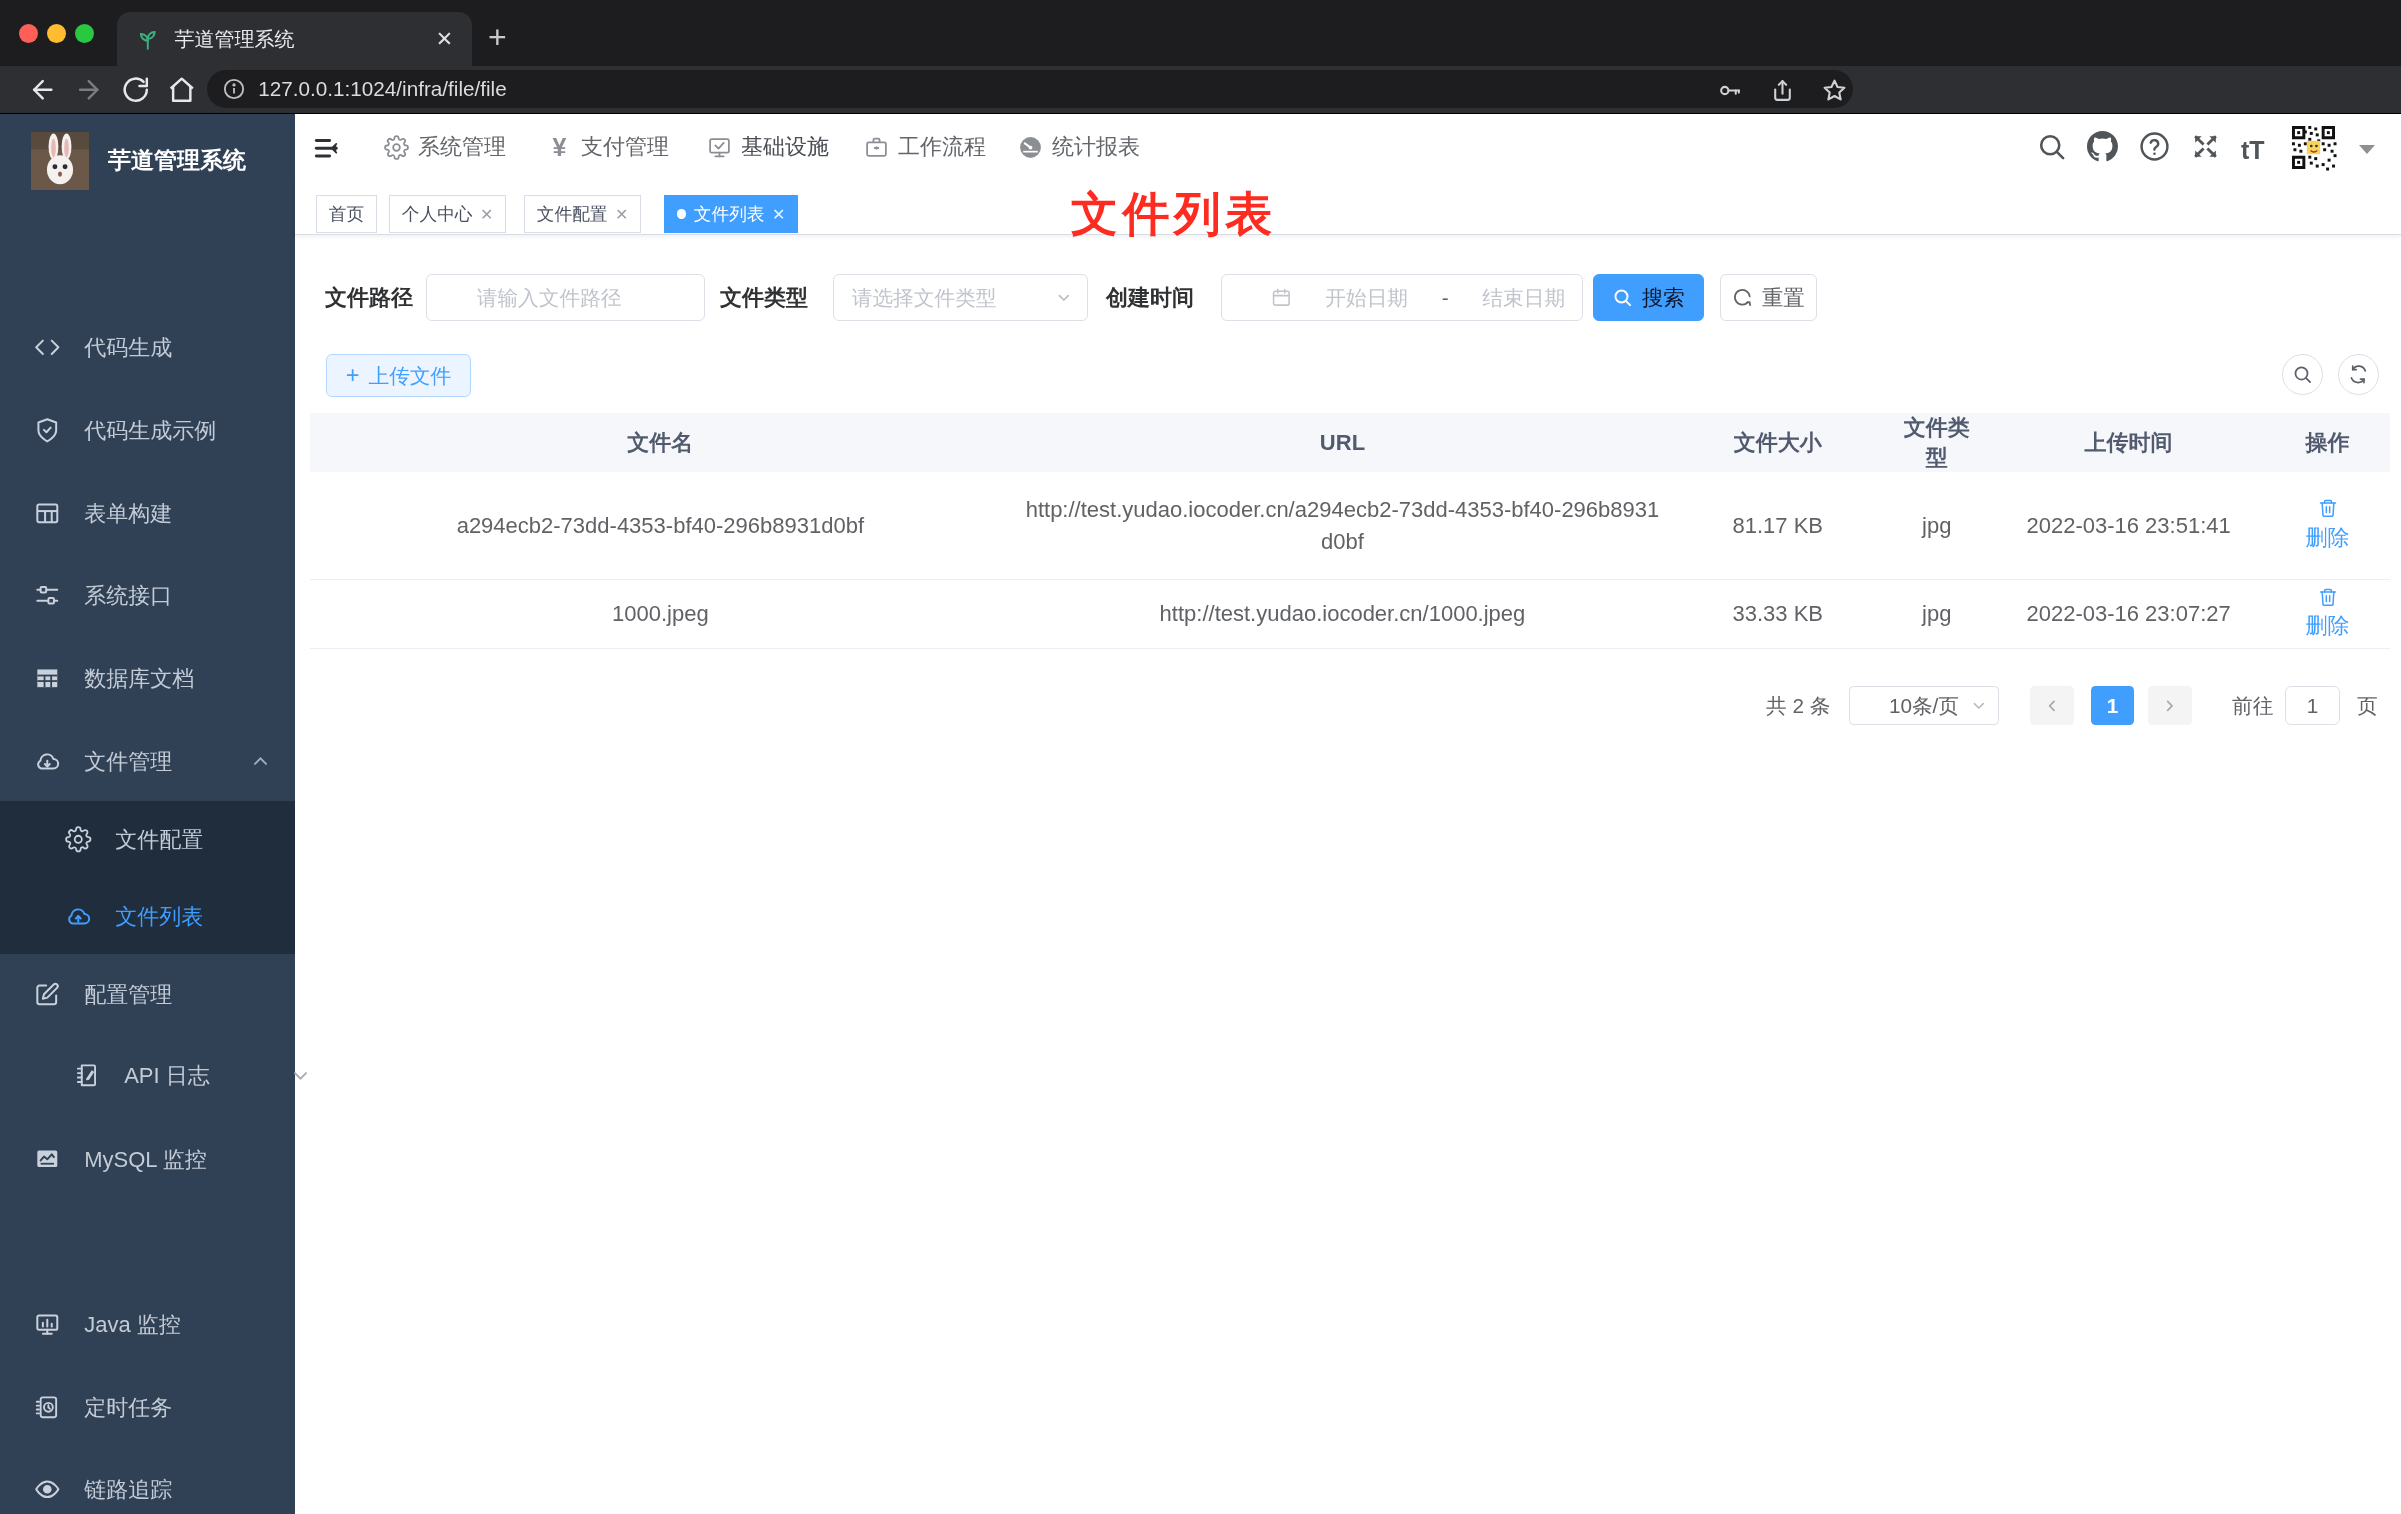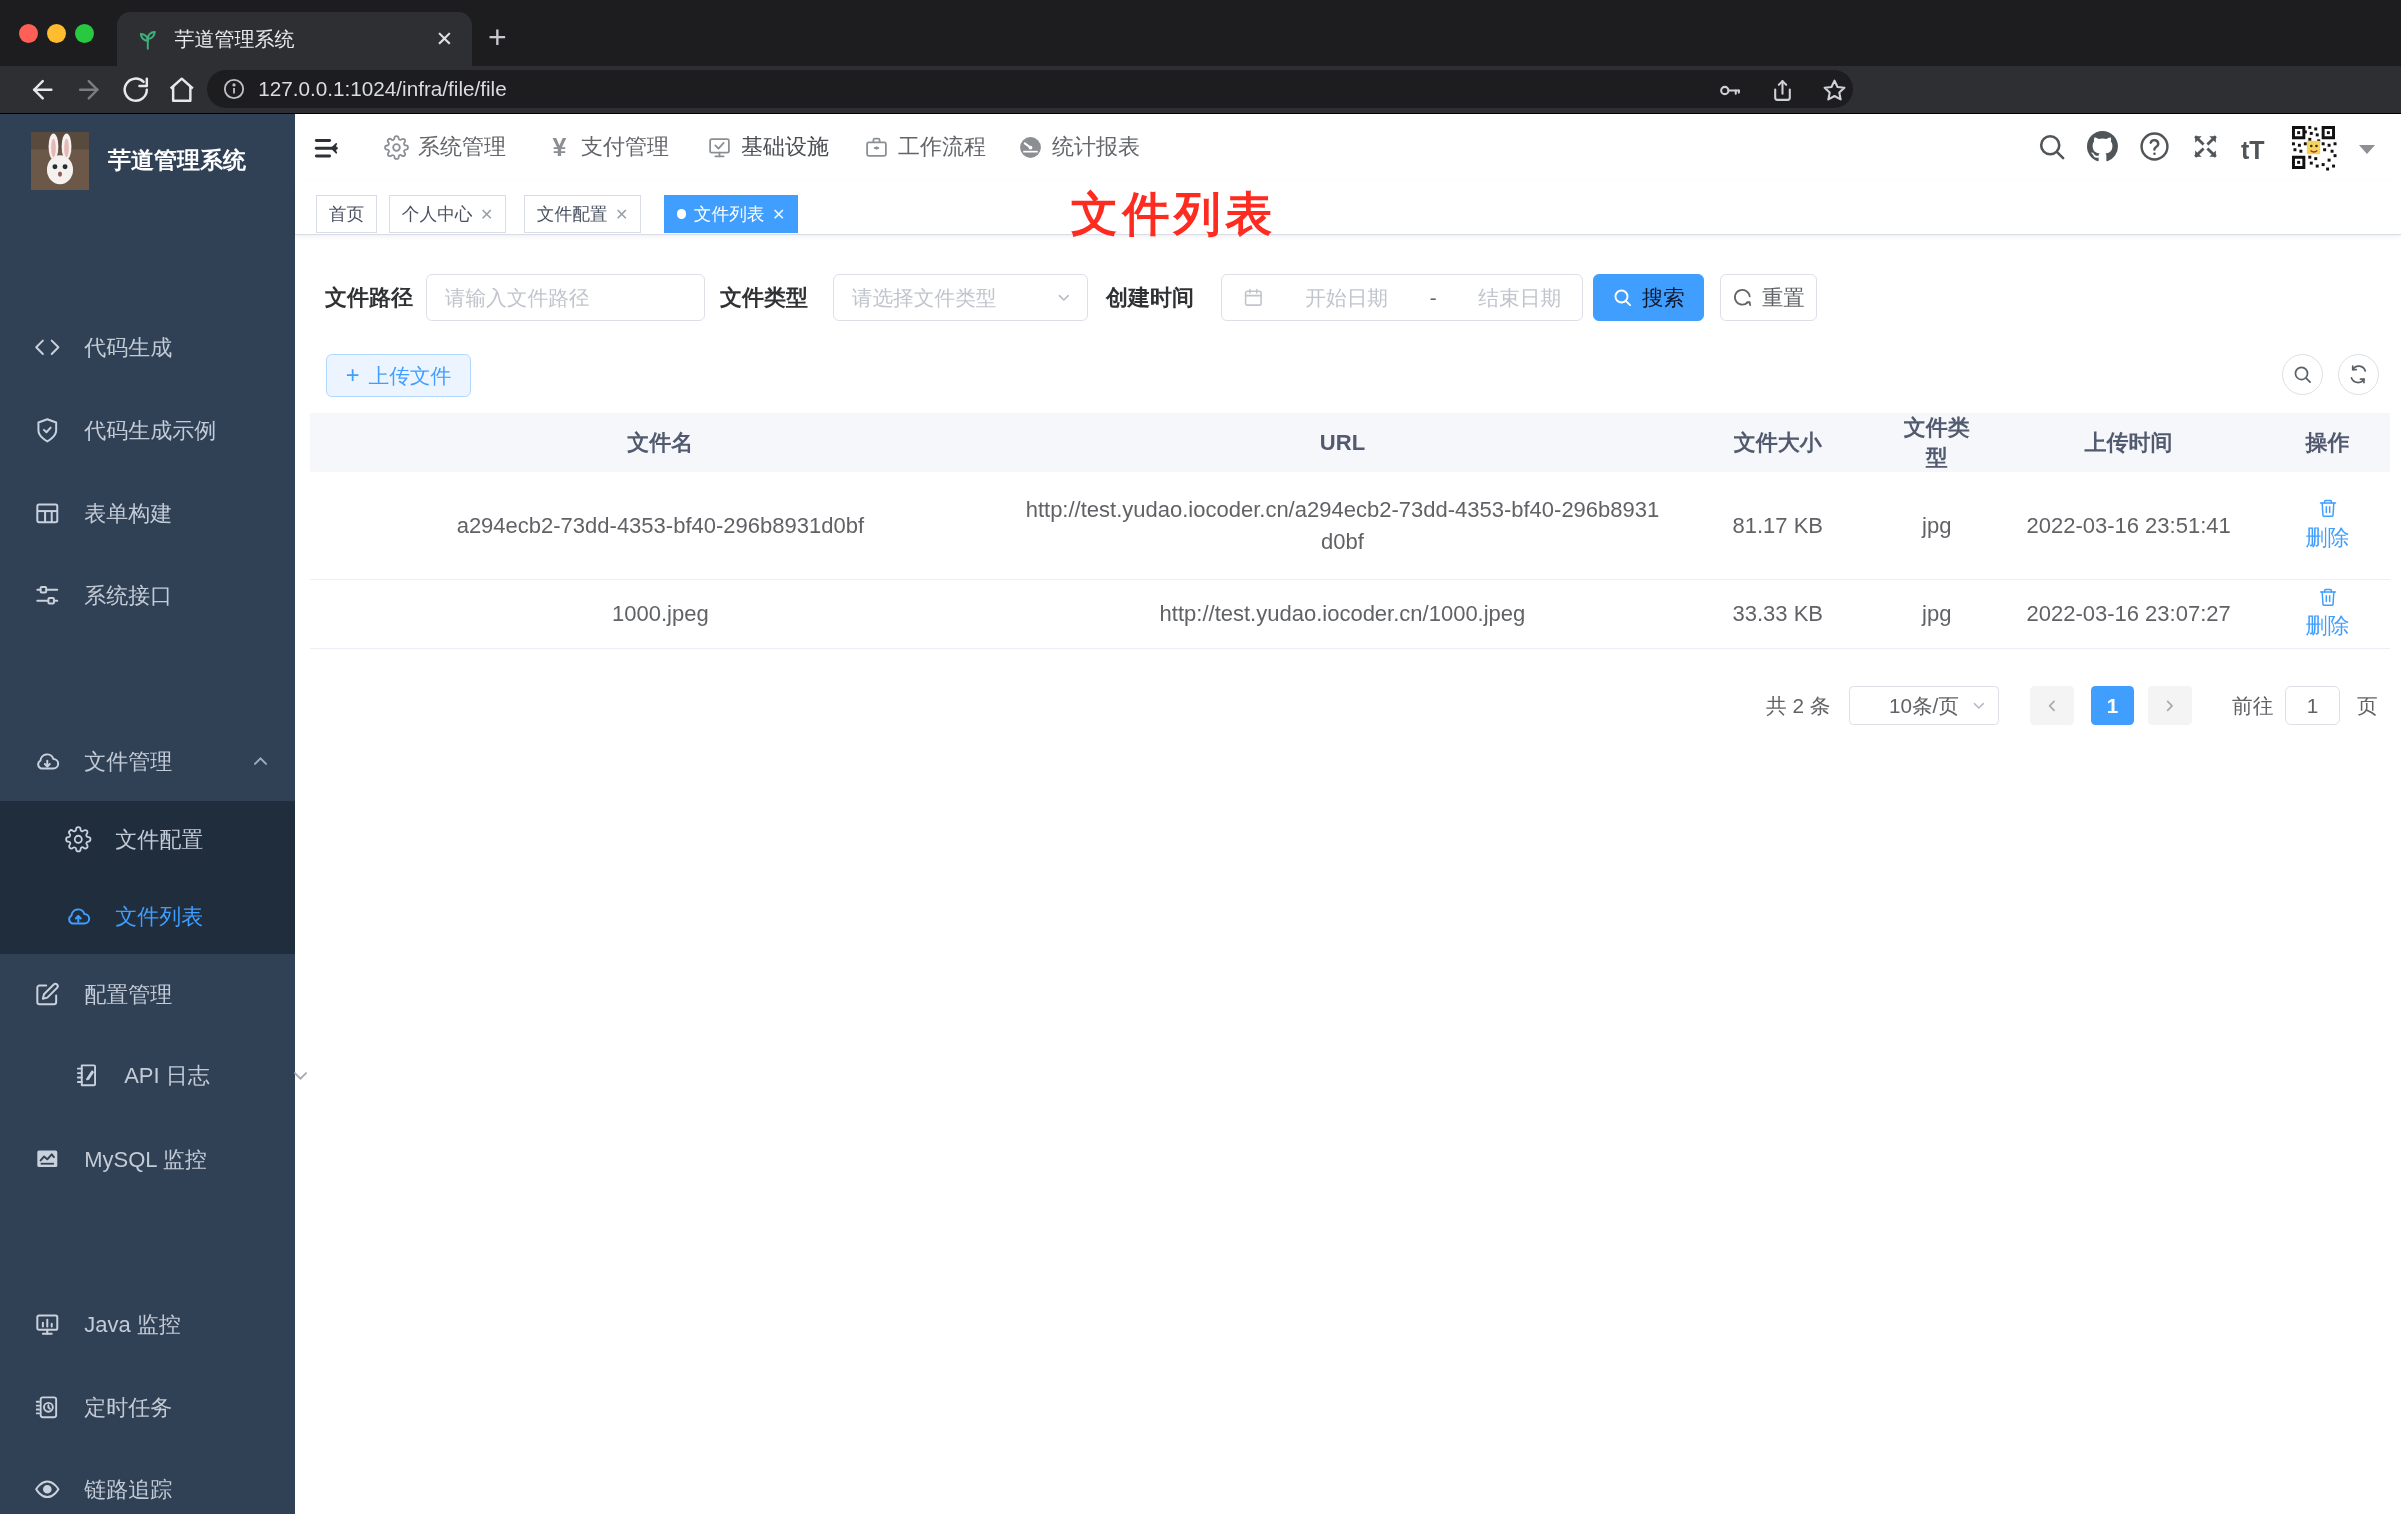--- a/index.html
+++ b/index.html
@@ -58,21 +58,21 @@
   .vtab{position:absolute;top:195px;height:38px;border:0.7px solid #d8dce5;background:#fff;color:#495060;font-size:17.7px;display:flex;align-items:center;padding:0 11.8px;gap:7.4px;cursor:pointer;}
   .vtab .dot{width:9.6px;height:9.6px;border-radius:50%;background:#fff;display:none;}
   .vtab .x{font-size:16px;color:#9aa0a8;}
   .vtab.active{background:var(--blue);border-color:var(--blue);color:#fff;}
   .vtab.active .dot{display:block;}
   .vtab.active .x{color:#eaf4ff;}
   .annotation{position:absolute;left:1071px;top:183px;color:var(--red);font-size:47px;font-weight:bold;letter-spacing:4.4px;}
 
   
   .flabel{position:absolute;top:274px;height:47px;line-height:47px;font-size:22px;font-weight:bold;color:var(--txt-dark);}
-  .fbox{position:absolute;top:274px;height:47px;border:0.7px solid var(--border);border-radius:5.9px;background:#fff;display:flex;align-items:center;font-size:20.7px;color:var(--ph);}
+  .fbox{position:absolute;top:274px;height:47px;border:0.7px solid var(--border);border-radius:5.9px;background:#fff;display:flex;align-items:center;font-size:20.7px;color:var(--ph);padding-left:32px;}
   .fbox input{border:none;outline:none;width:100%;height:100%;font-size:20.7px;padding:0 17.7px;background:transparent;color:var(--txt);font-family:inherit;}
   .fbox input::placeholder{color:var(--ph);}
   .fcaret{position:absolute;right:14.8px;width:17.7px;height:17.7px;color:#b4b9c2;}
   .btn{position:absolute;top:274px;height:47px;border-radius:5.9px;font-size:21.4px;display:flex;align-items:center;justify-content:center;gap:8.9px;cursor:pointer;}
   .btn .bic{width:20.7px;height:20.7px;}
   .btn-primary{background:var(--blue);color:#0f172a;border:0.7px solid var(--blue);}
   .btn-plain{background:#fff;color:var(--txt);border:0.7px solid var(--border);}
   .upload{position:absolute;left:326px;top:354px;width:145px;height:43px;background:var(--blue-light);border:0.7px solid var(--blue-border);border-radius:5.9px;color:var(--blue);font-size:20.7px;display:flex;align-items:center;justify-content:center;gap:8.9px;cursor:pointer;}
   .circ{position:absolute;top:354px;width:41px;height:41px;border:0.7px solid var(--border);border-radius:50%;display:flex;align-items:center;justify-content:center;color:#5a6066;cursor:pointer;}
   .circ svg{width:20.7px;height:20.7px;}
@@ -269,20 +269,32 @@
       <span>表单构建</span>
     </div>
     <div class="s-item" style="top:440px;">
       <svg class="ic" viewBox="0 0 24 24" fill="none" stroke="currentColor" stroke-width="1.8" stroke-linecap="round">
           <line x1="3" y1="7" x2="21" y2="7"></line>
           <rect x="6" y="4.5" width="5" height="5" rx="1" fill="var(--side-bg)"></rect>
           <line x1="3" y1="17" x2="21" y2="17"></line>
           <rect x="13" y="14.5" width="5" height="5" rx="1" fill="var(--side-bg)"></rect>
         </svg>
       <span>系统接口</span>
+    </div>
+    <div class="s-item" style="top:523px;">
+      <svg class="ic" viewBox="0 0 24 24" fill="currentColor">
+          <path d="M3 4h18v16H3z"></path>
+          <g stroke="#304156" stroke-width="1.6">
+            <line x1="3" y1="9.5" x2="21" y2="9.5"></line>
+            <line x1="3" y1="14.5" x2="21" y2="14.5"></line>
+            <line x1="9.5" y1="9.5" x2="9.5" y2="20"></line>
+            <line x1="15.5" y1="9.5" x2="15.5" y2="20"></line>
+          </g>
+        </svg>
+      <span>数据库文档</span>
     </div>
     <div class="s-item" style="top:606px;">
       <svg class="ic" viewBox="0 0 24 24" fill="none" stroke="currentColor" stroke-width="1.8" stroke-linecap="round" stroke-linejoin="round">
           <path d="M17.5 18.5a4.3 4.3 0 0 0 0-8.6 6 6 0 0 0-11.7 1.6 3.8 3.8 0 0 0 .7 7z"></path>
           <line x1="12" y1="11.5" x2="12" y2="16.5"></line>
           <polyline points="9.8 14.5 12 16.7 14.2 14.5"></polyline>
         </svg>
       <span>文件管理</span>
       <svg class="chev" viewBox="0 0 24 24" fill="none" stroke="currentColor" stroke-width="2.4" stroke-linecap="round">
           <polyline points="5 15 12 8 19 15"></polyline>

